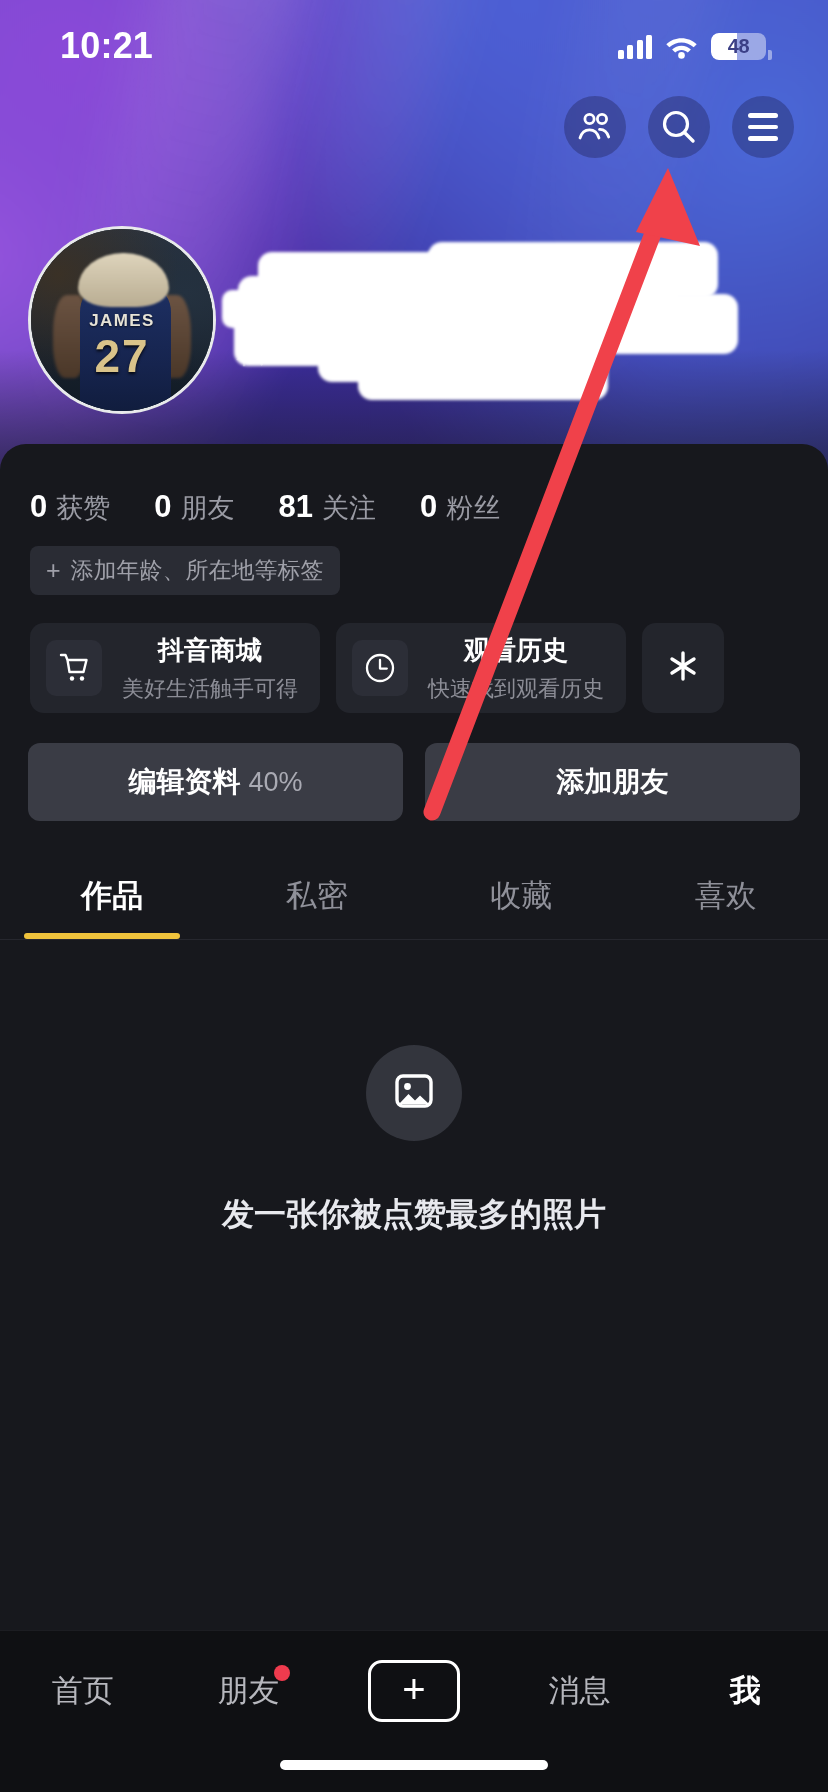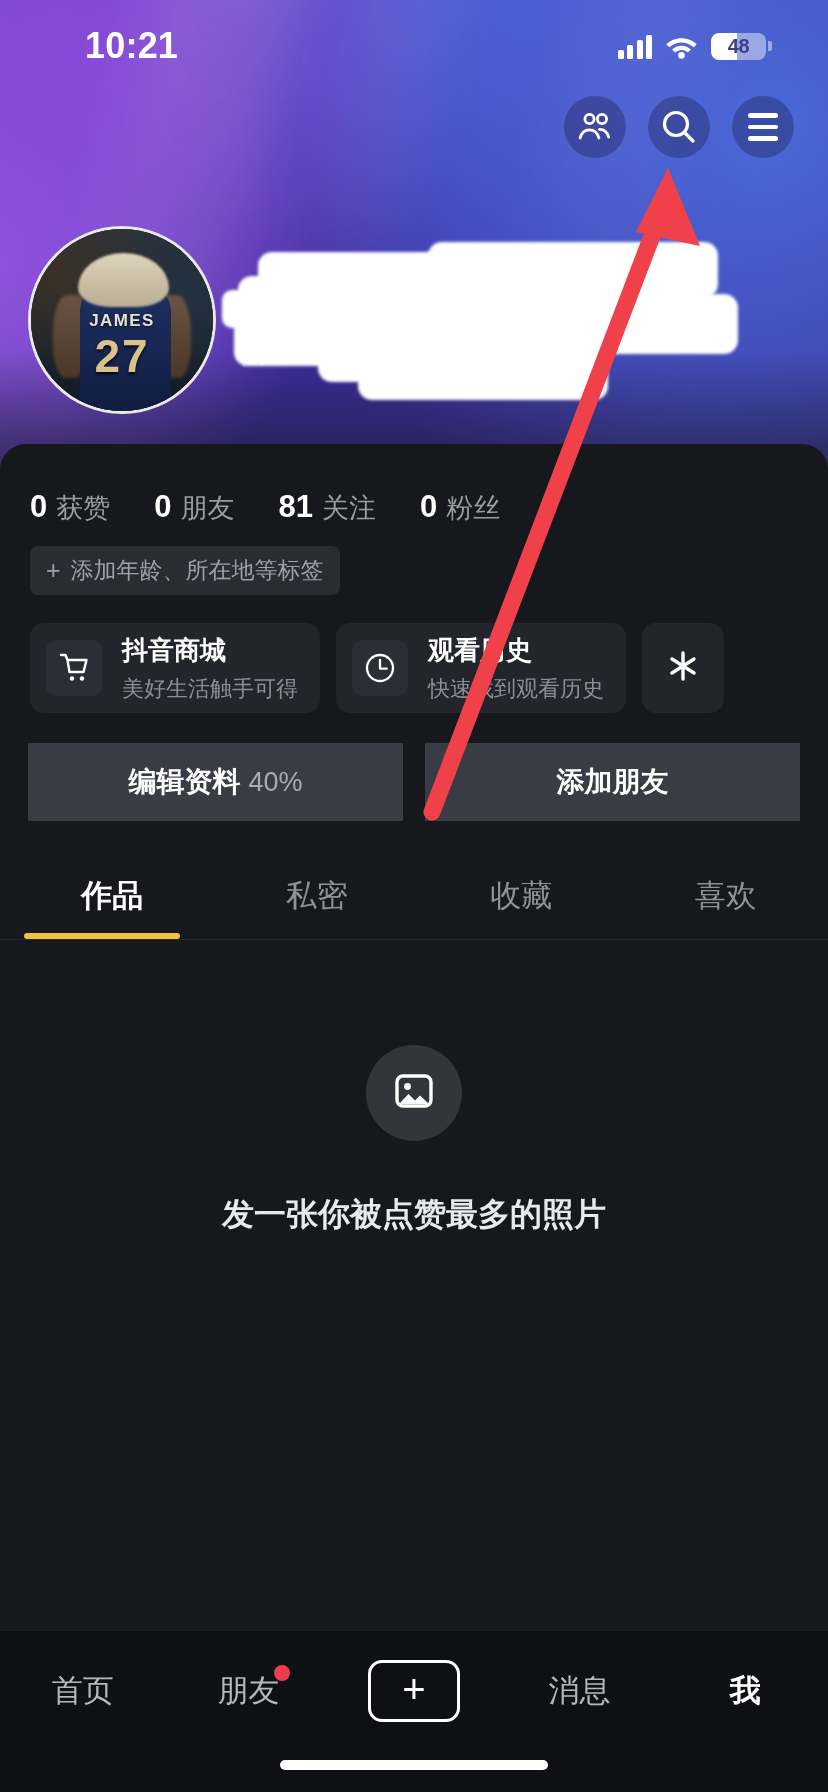--- a/index.html
+++ b/index.html
@@ -42,21 +42,21 @@
   }
   .cover-fade {
     position:absolute; left:0; right:0; bottom:0; height:120px;
     background:linear-gradient(180deg,rgba(23,24,29,0) 0%,rgba(23,24,29,0.55) 100%);
   }
 
   
   .statusbar {
     position:absolute; top:0; left:0; width:828px; height:92px;
     display:flex; align-items:center; justify-content:space-between;
-    padding:0 56px 0 85px;
+    padding:0 56px 0 60px;
     z-index:20;
   }
   .sb-time {
     color:#fff; font-size:36px; font-weight:700; letter-spacing:0.2px;
   }
   .sb-right { display:flex; align-items:center; gap:13px; }
   .sb-cell { display:flex; align-items:flex-end; gap:3.5px; height:25px; }
   .sb-cell i { display:block; width:6px; background:#fff; border-radius:1.5px; }
   .sb-cell i:nth-child(1){height:9px;} .sb-cell i:nth-child(2){height:14px;}
   .sb-cell i:nth-child(3){height:19px;} .sb-cell i:nth-child(4){height:24px;}
@@ -198,33 +198,33 @@
   .card {
     flex:0 0 auto; display:flex; align-items:center; gap:20px;
     background:#23252c; border-radius:14px;
     padding:16px 22px 16px 16px; height:90px;
   }
   .card-ico {
     width:56px; height:56px; border-radius:10px;
     background:#2c2e37; display:flex; align-items:center; justify-content:center;
   }
   .card-txt { display:flex; flex-direction:column; gap:6px; }
-  .card-title { color:#fff; font-size:26px; font-weight:700; }
+  .card-title { color:#fff; font-size:26px; font-weight:700;margin-left:36px; }
   .card-sub { color:#8c8d96; font-size:22px; }
   .card-mini {
     flex:0 0 auto; width:82px; height:90px; border-radius:14px;
     background:#23252c; display:flex; align-items:center; justify-content:center;
   }
 
   
   .actions {
     display:flex; gap:22px; padding:30px 28px 0 28px;
   }
   .act-btn {
-    flex:1; height:78px; border-radius:0;
+    flex:1; height:78px; border-radius:12px;
     background:#3a3c45; color:#fff;
     display:flex; align-items:center; justify-content:center; gap:8px;
     font-size:28px; font-weight:700;
   }
   .act-btn .pct { color:#a9aab3; font-weight:400; font-size:27px; }
 
   
   .tabs {
     position:relative; display:flex; margin-top:36px;
     padding:0 0 0 10px;
@@ -314,21 +314,21 @@
           <i></i>
           <i></i>
       </div>
       <div class="sb-wifi">
         <svg width="33" height="25" viewBox="0 0 33 25">
           <path d="M16.5 4.2C10.6 4.2 5.2 6.5 1.3 10.2l3.0 3.1C8.1 10.1 12.1 8.4 16.5 8.4s8.4 1.7 12.2 4.9l3.0-3.1C27.8 6.5 22.4 4.2 16.5 4.2z" fill="#fff"></path>
           <path d="M16.5 11.7c-3.6 0-6.9 1.4-9.4 3.8l3.1 3.1c1.7-1.6 3.9-2.6 6.3-2.6s4.6 1.0 6.3 2.6l3.1-3.1c-2.5-2.4-5.8-3.8-9.4-3.8z" fill="#fff"></path>
           <circle cx="16.5" cy="21.4" r="3.3" fill="#fff"></circle>
         </svg>
       </div>
-      <div style="display:flex; align-items:center;">
+      <div style="display:flex; align-items:flex-end;">
         <div class="sb-batt">
           <div class="fill"></div>
           <div class="pct">48</div>
         </div>
         <div class="sb-batt-nub"></div>
       </div>
     </div>
   </div>
 
   <div class="header-actions">

